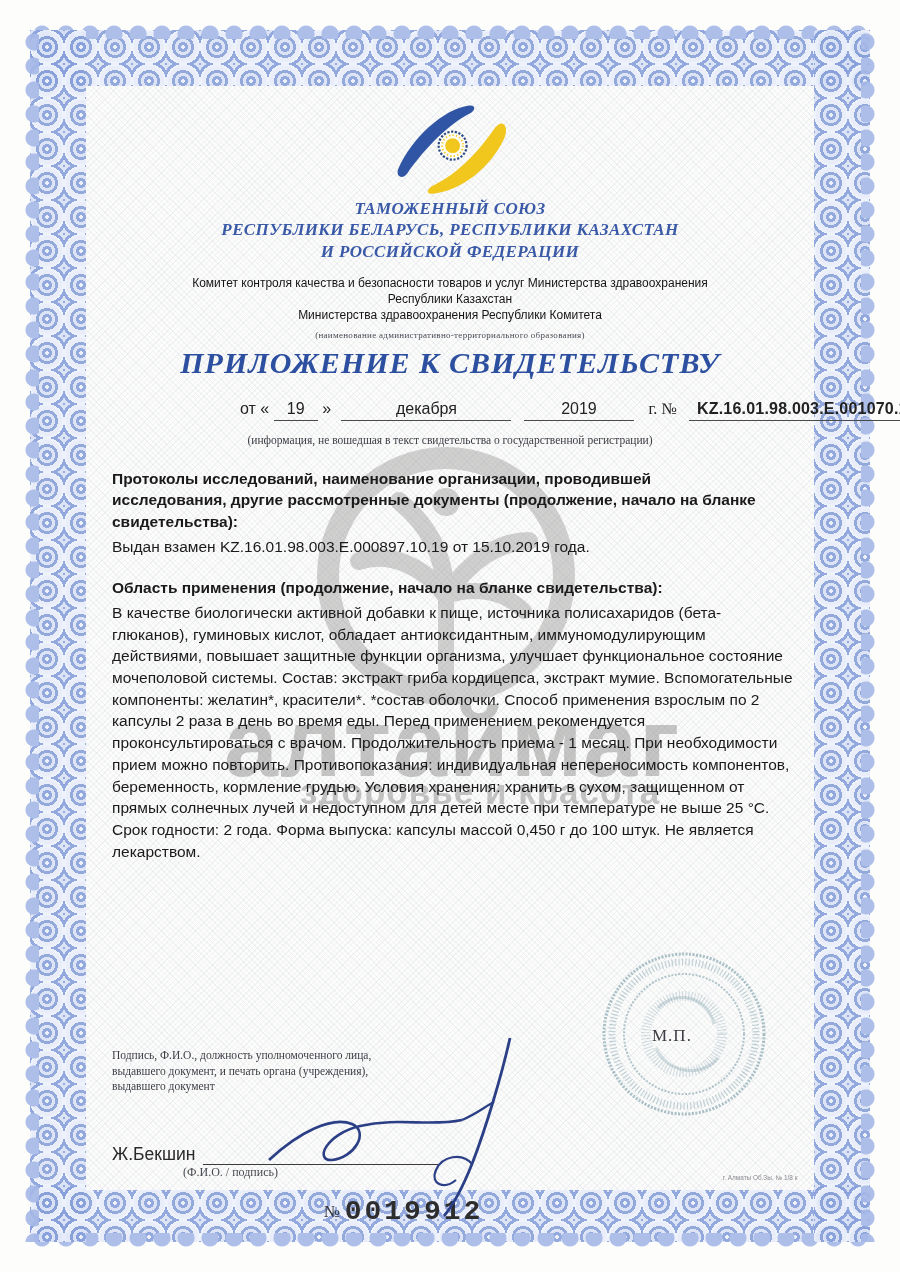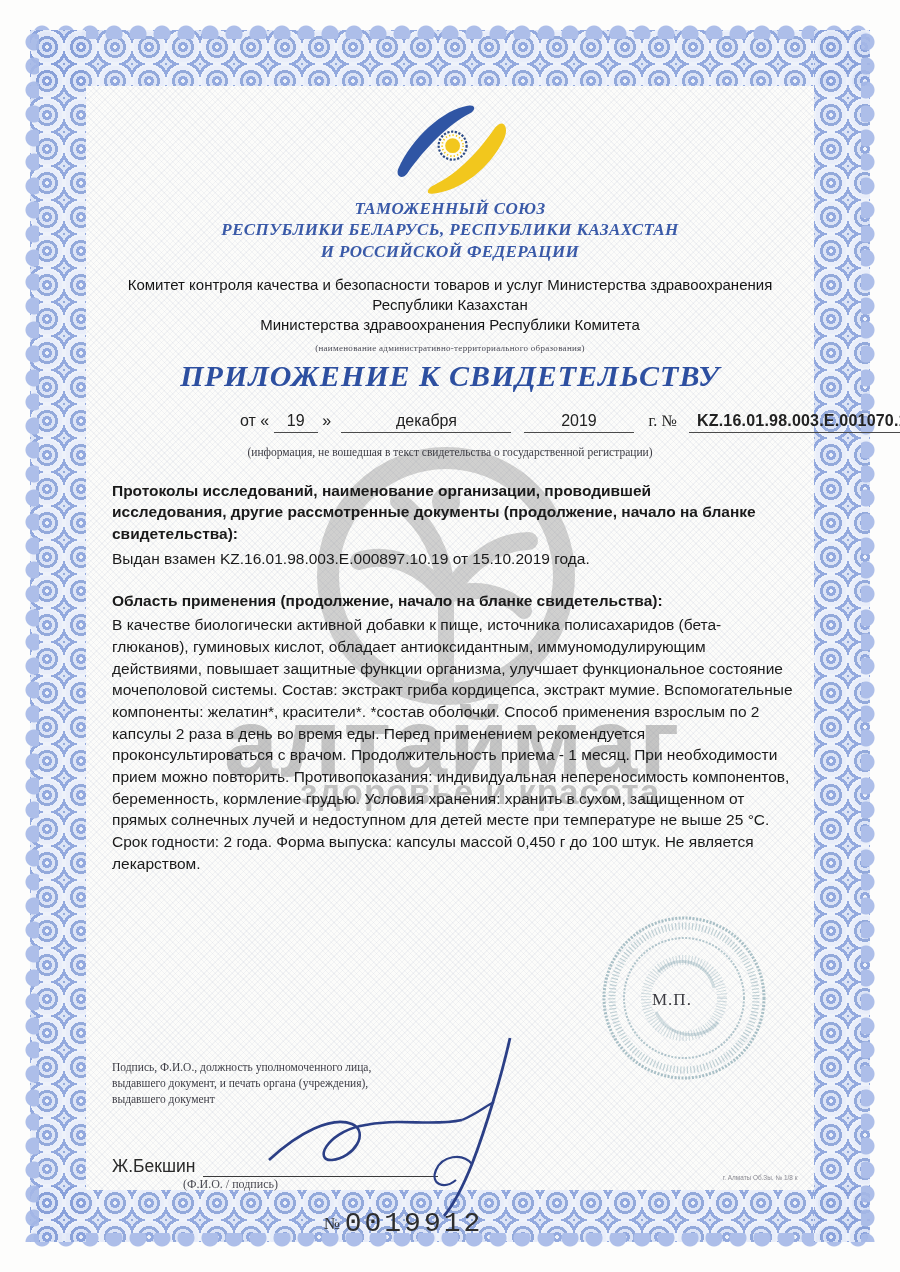--- a/index.html
+++ b/index.html
@@ -29,21 +29,21 @@
     background-color:#fcfcfa;
     background-image:
       repeating-linear-gradient(45deg, rgba(150,160,190,.10) 0 1px, transparent 1px 4px),
       repeating-linear-gradient(-45deg, rgba(150,160,190,.10) 0 1px, transparent 1px 4px);}
   .content{position:relative;z-index:2;padding:10px 26px 0 26px;}
   .center{text-align:center;}
   
   .logo-wrap{margin:6px auto 0;width:160px;height:96px;}
   .union{font-family:"Liberation Serif",serif;font-weight:bold;font-style:italic;
          color:#3a5aa8;font-size:17px;line-height:1.25;letter-spacing:.4px;}
-  .committee{margin-top:13px;font-size:15px;line-height:1.35;color:#151515;}
+  .committee{margin-top:13px;font-size:12px;line-height:1.35;color:#151515;}
   .org-caption{margin-top:7px;font-family:"Liberation Serif",serif;font-size:9px;color:#4a4a55;letter-spacing:.3px;}
   .title{margin-top:6px;font-family:"Liberation Serif",serif;font-weight:bold;font-style:italic;
          color:#2d4fa0;font-size:30px;letter-spacing:1px;line-height:1.15;}
   .subtitle{font-family:"Liberation Serif",serif;font-weight:bold;font-style:italic;color:#2d4fa0;font-size:21px;}
   
   .date-row{margin-top:18px;padding-left:128px;font-size:16px;color:#222;white-space:nowrap;}
   .date-row .serif{font-family:"Liberation Serif",serif;}
   .blank{display:inline-block;border-bottom:1.5px solid #4a4a4a;text-align:center;line-height:1.3;}
   .blank.day{width:44px;}
   .blank.month{width:170px;margin-left:6px;}
@@ -57,30 +57,30 @@
   
   .sig-block{margin-top:186px;width:420px;}
   .sig-caption{font-family:"Liberation Serif",serif;font-size:11.5px;line-height:1.35;color:#3e3e46;}
   .sig-row{margin-top:12px;white-space:nowrap;}
   .sig-name{display:inline-block;font-size:17.5px;color:#2a2a2a;vertical-align:bottom;margin-top:37px;}
   .sig-line{display:inline-block;width:235px;margin-left:8px;border-bottom:1.5px solid #3a3a3a;height:20px;vertical-align:bottom;}
   .sig-undercap{margin-left:71px;font-family:"Liberation Serif",serif;font-size:12px;color:#4a4a52;}
   
   .serial{margin:16px 0 0 212px;white-space:nowrap;}
   .serial .no{font-family:"Liberation Serif",serif;font-size:17px;color:#333;}
-  .serial .digits{font-family:"Liberation Mono",monospace;font-weight:normal;font-size:28px;
+  .serial .digits{font-family:"Liberation Mono",monospace;font-weight:bold;font-size:28px;
                   letter-spacing:3px;color:#2d2d2d;vertical-align:-2px;}
   .fine-print{position:absolute;right:16px;bottom:8px;font-size:8px;color:#8a8a92;z-index:2;transform:scale(.8);transform-origin:right;}
   
   .wm-emblem{position:absolute;left:218px;top:360px;width:285px;height:285px;z-index:1;opacity:.38;}
   .wm-brand{position:absolute;left:138px;top:608px;z-index:1;font-size:97px;font-weight:bold;
             color:rgba(130,130,130,.45);letter-spacing:2px;line-height:1;}
   .wm-tagline{position:absolute;left:214px;top:686px;z-index:1;font-size:35px;
               color:rgba(140,140,140,.5);letter-spacing:1px;font-weight:bold;}
-  .stamp{position:absolute;left:512px;top:826px;width:172px;height:172px;z-index:1;}
+  .stamp{position:absolute;left:512px;top:862px;width:172px;height:172px;z-index:1;}
   .stamp-label{position:absolute;left:54px;top:78px;font-family:"Liberation Serif",serif;
                font-size:17px;color:#3c3c42;letter-spacing:1px;}
   .sig-scribble{position:absolute;left:128px;top:946px;width:330px;height:186px;z-index:3;pointer-events:none;}
 </style>
 </head>
 <body>
 
 <div class="sheet">
 
   <div class="lace top"></div>

